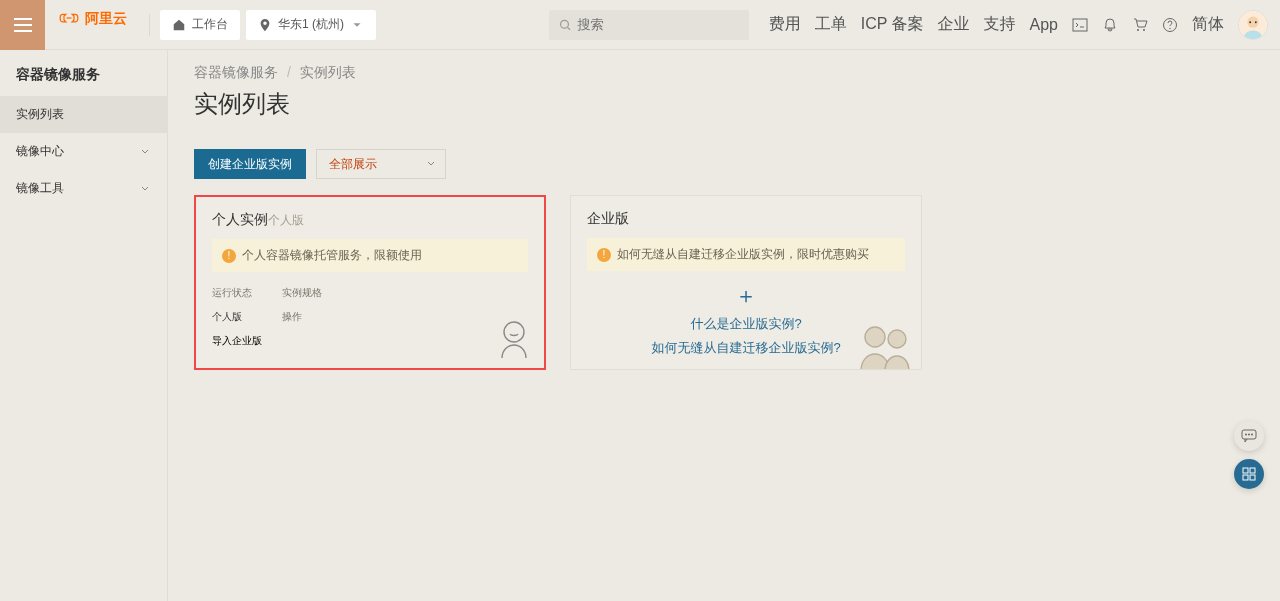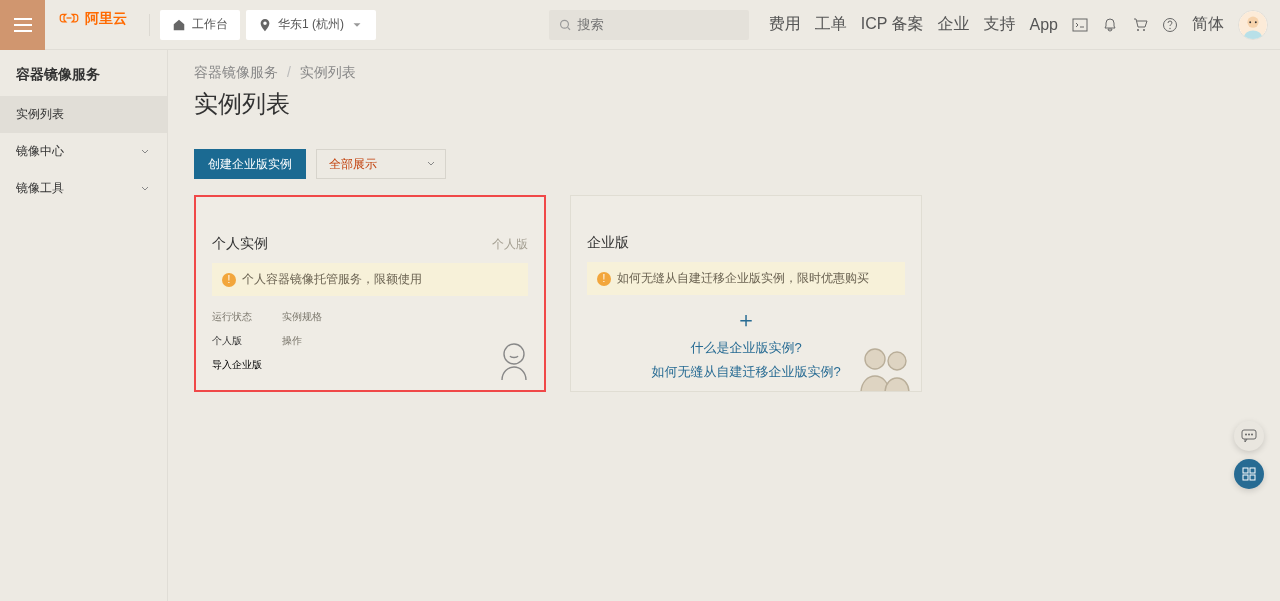--- a/index.html
+++ b/index.html
@@ -36,21 +36,21 @@
     .page-title { font-size: 24px; font-weight: 400; margin-bottom: 18px; color: #333; }
 
     .toolbar { display: flex; gap: 10px; align-items: center; margin-bottom: 16px; margin-top: 29px; }
     .btn-primary { background: #1b6a92; color: #fff; border: none; padding: 0 14px; height: 30px; font-size: 12px; cursor: pointer; }
     .sel { height: 30px; border: 1px solid #d7d4cc; background: #edeae3; padding: 0 30px 0 12px; font-size: 12px; cursor: pointer; display: flex; align-items: center; position: relative; min-width: 130px; color: #c2410c; }
 
     .cards { display: flex; gap: 24px; }
     .card { width: 352px; min-height: 175px; border: 1px solid #e0ddd3; position: relative; padding: 14px 16px 10px; background: #efece5; }
     .card.highlight { border: 2px solid #f04848; }
     .card-enterprise { overflow: hidden; }
-    .card-title { font-size: 14px; color: #333; margin-bottom: 10px; display: flex; justify-content: space-between; align-items: center; margin-top: 24px; }
+    .card-title { font-size: 14px; color: #333; margin-bottom: 10px; display: flex; align-items: center; }
     .card-sub { color: #a49f92; font-size: 12px; }
     .alert { background: #f7f1d9; padding: 8px 10px; font-size: 12px; color: #6b6352; display: flex; align-items: center; gap: 6px; margin-bottom: 14px; }
     .alert .info-ic { width: 14px; height: 14px; border-radius: 50%; background: #f2a63c; color: #fff; font-size: 10px; display: inline-flex; align-items: center; justify-content: center; flex-shrink: 0; }
     .kv { display: grid; grid-template-columns: 70px 1fr; row-gap: 10px; font-size: 10px; color: #7b776c; }
     .kv .v { color: #333; }
     .check-ic { color: #2e9b4f; margin-left: 5px; }
     .link { color: #000000; cursor: pointer; }
 
     .person-icon { position: absolute; right: 14px; bottom: 10px; width: 32px; height: 38px; }
     .people-icon { position: absolute; right: -2px; bottom: -2px; width: 70px; height: 50px; }

